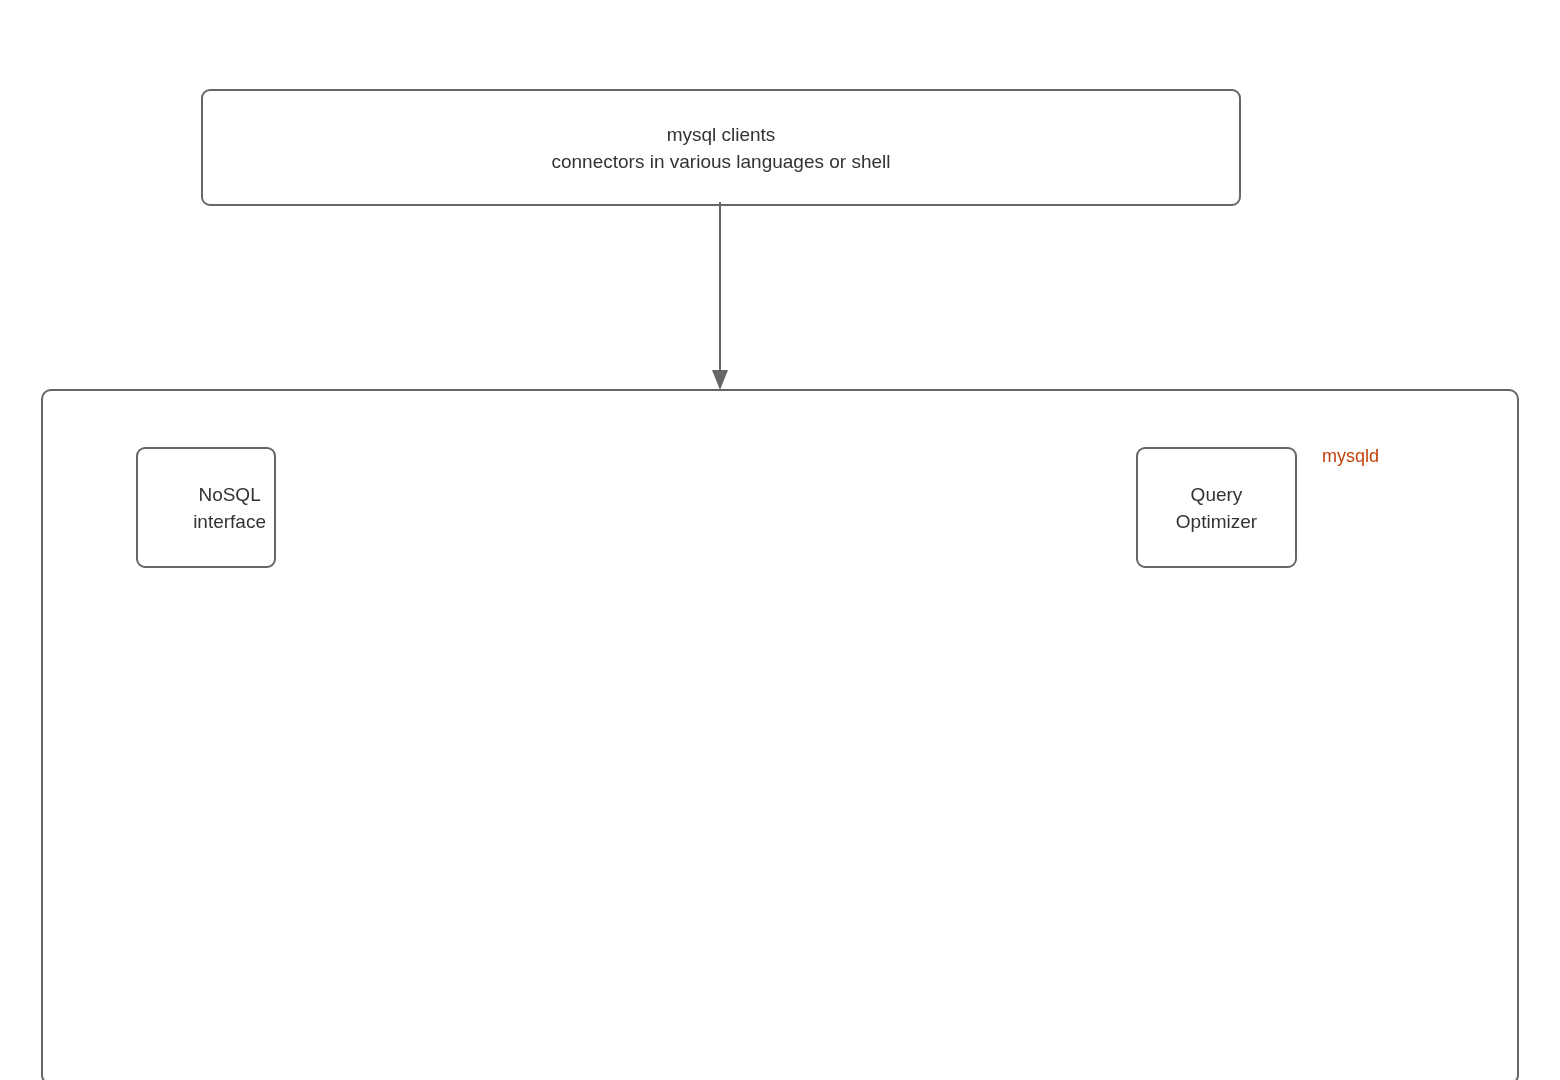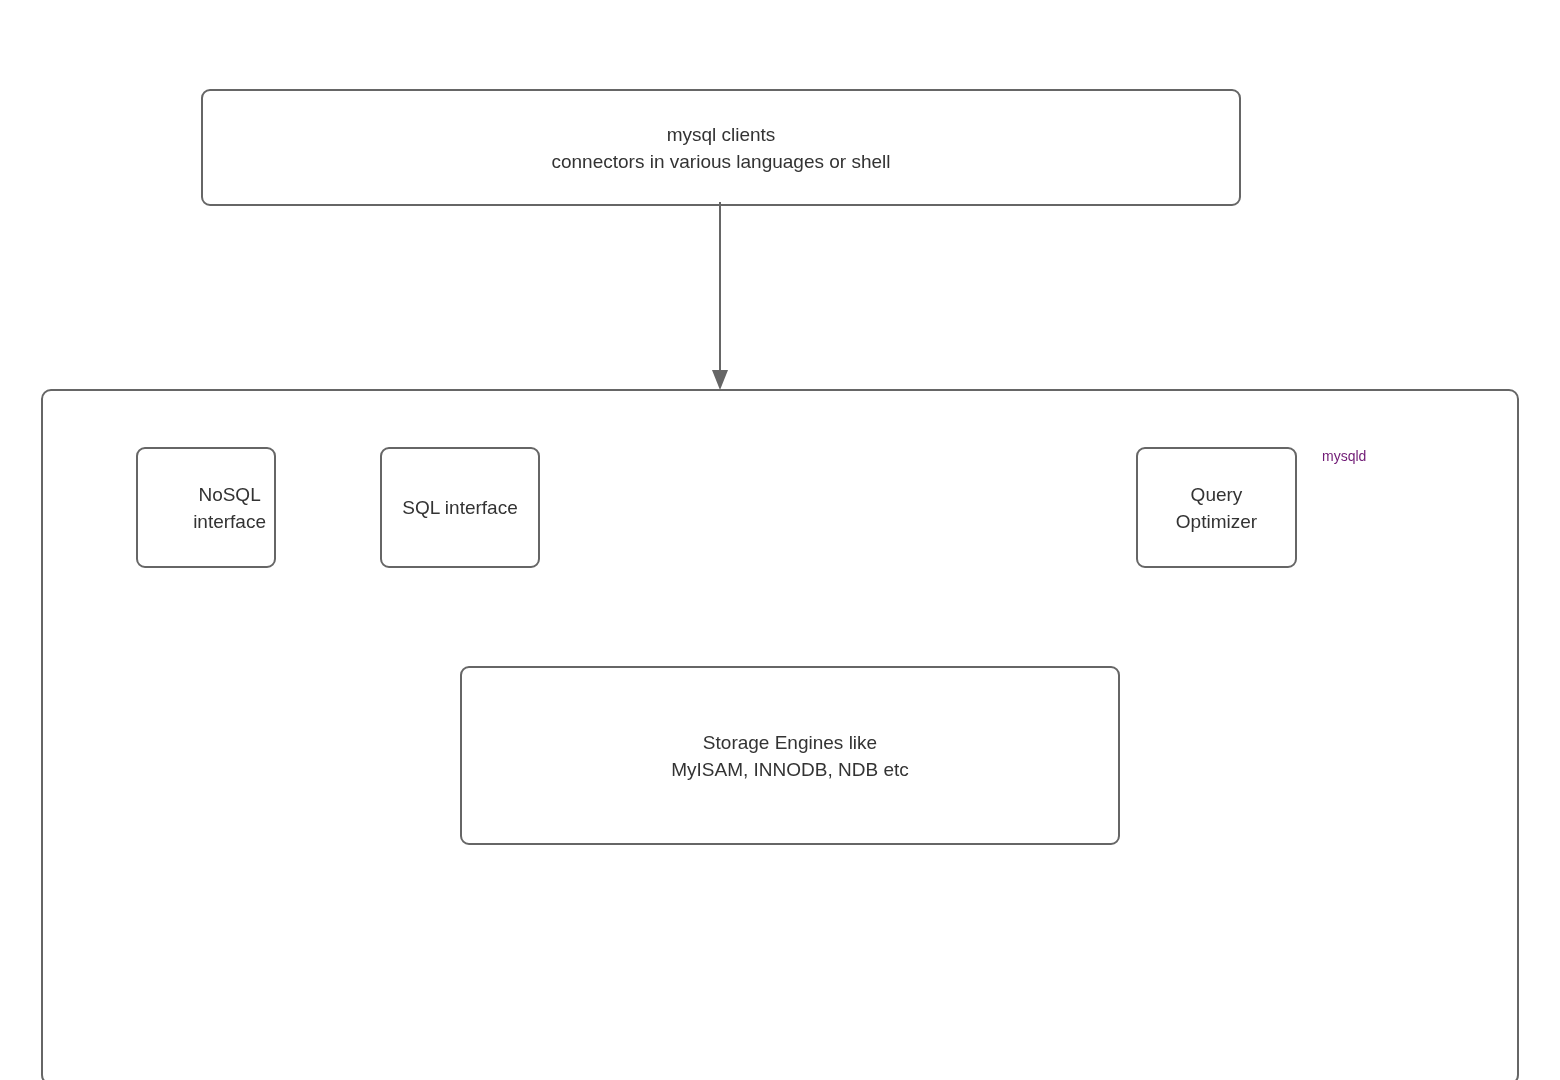--- a/index.html
+++ b/index.html
@@ -52,22 +52,22 @@
     top: 341px;
     width: 1478px;
     height: 696px;
     border-radius: 10px;
     display: block;
   }
   #mysqld-label {
     position: absolute;
     left: 1322px;
     top: 395px;
-    color: #701a75;
-    font-size: 14px;
+    color: #c2410c;
+    font-size: 18px;
     line-height: 27px;
     white-space: nowrap;
   }
   
   #nosql-box   { left: 136px;  top: 399px; width: 140px; height: 121px; justify-content: flex-end; }
   #sql-box     { left: 380px;  top: 399px; width: 160px; height: 121px; }
   #caches-box  { left: 609px;  top: 399px; width: 163px; height: 121px; }
   #parser-box  { left: 845px;  top: 399px; width: 160px; height: 121px; }
   #optimizer-box { left: 1136px; top: 399px; width: 161px; height: 121px; }
   
@@ -110,30 +110,23 @@
 
   <div class="node" id="mysqld-container"></div>
 
   <div id="mysqld-label">mysqld</div>
 
   <div class="node" id="nosql-box">
     <span class="label">NoSQL
 interface</span>
   </div>
 
-  <div class="node" id="sql-box">
-    <span class="label">SQL interface</span>
-  </div>
 
 
 
   <div class="node" id="optimizer-box">
     <span class="label">Query
 Optimizer</span>
   </div>
 
-  <div class="node" id="storage-box">
-    <span class="label">Storage Engines like
-MyISAM, INNODB, NDB etc</span>
-  </div>
 
 
 </div>
 
 </body></html>

